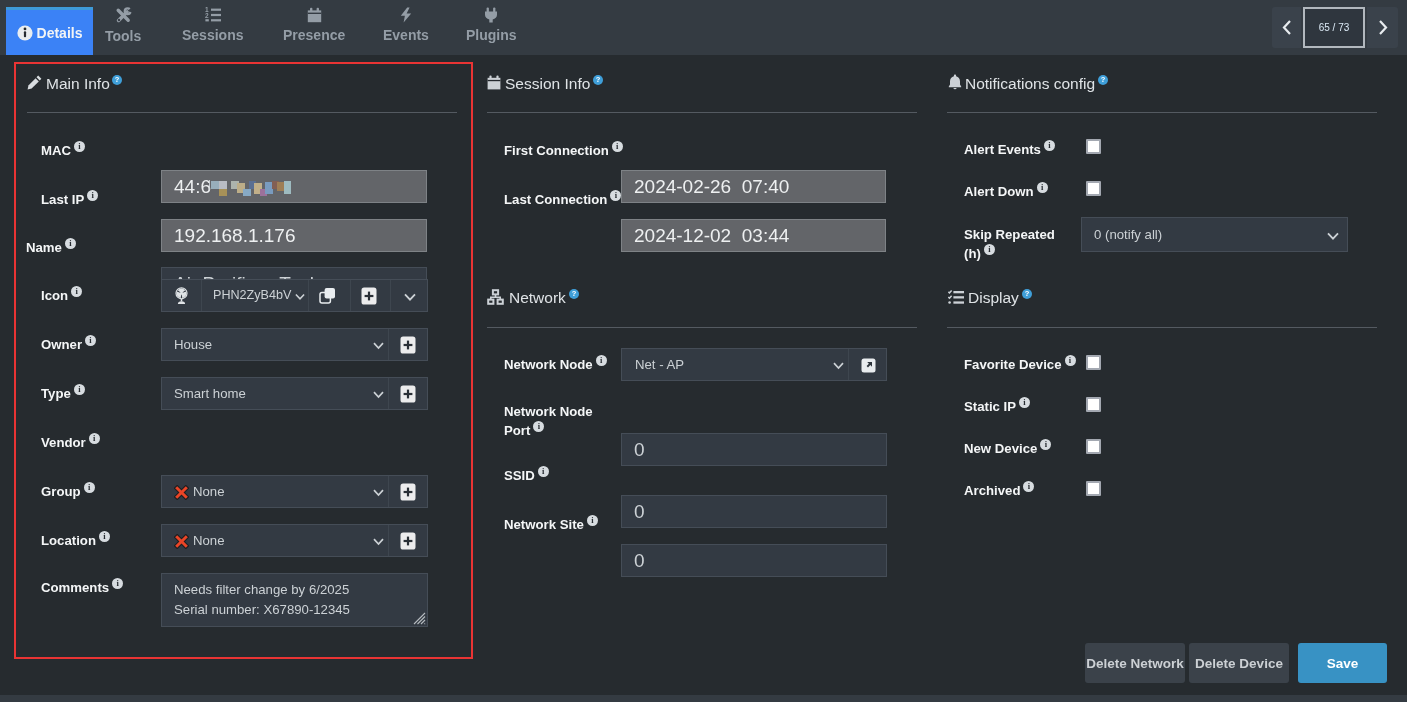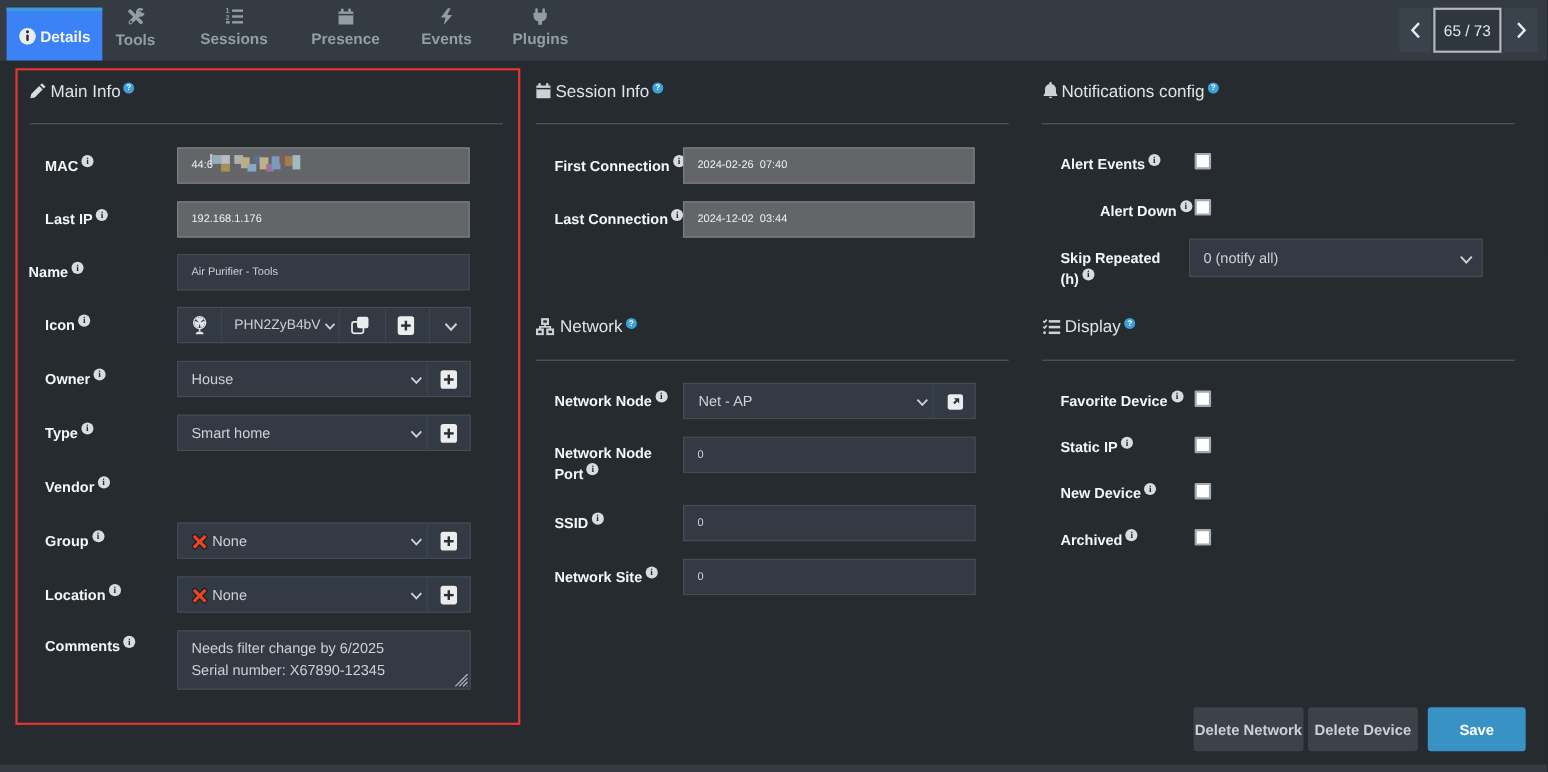--- a/index.html
+++ b/index.html
@@ -6,21 +6,21 @@
   body{font-family:"Liberation Sans", sans-serif;background:#262b2f;}
   #page{position:relative;width:1407px;height:702px;overflow:hidden;background:#262b2f;}
   .abs{position:absolute;}
   .hdr{position:absolute;left:0;top:0;width:1407px;height:55px;background:#343b42;}
   .ftr{position:absolute;left:0;top:695px;width:1407px;height:7px;background:#343b42;}
   .tab-active{position:absolute;left:6px;top:7px;width:87px;height:48px;background:#3b82f6;border-top:3px solid #3e9ad8;box-sizing:border-box;display:flex;align-items:center;justify-content:center;gap:4px;color:#f2f4f6;font-size:14px;font-weight:700;}
   .tab{position:absolute;top:7px;height:48px;display:flex;align-items:center;gap:4px;color:#949da6;font-size:14px;font-weight:700;flex-direction:column;}
   .title{position:absolute;font-size:15.5px;color:#dfe3e6;font-weight:400;}
   .hr{position:absolute;height:1px;background:#545a61;}
   .lbl{position:absolute;color:#f4f6f7;font-size:13.2px;font-weight:700;line-height:19px;}
-  .inp{position:absolute;box-sizing:border-box;height:33px;background:#333a43;border:1px solid #454d57;color:#ccd1d5;font-size:10px;line-height:31px;padding-left:12px;white-space:nowrap;}
+  .inp{position:absolute;box-sizing:border-box;height:33px;background:#333a43;border:1px solid #454d57;color:#ccd1d5;font-size:19px;line-height:31px;padding-left:12px;white-space:nowrap;margin-top:36px;}
   .dis{background:#636569;border:1px solid #7e8286;color:#eef0f1;}
   .grp{position:absolute;box-sizing:border-box;height:33px;background:#333a43;border:1px solid #454d57;}
   .divv{position:absolute;top:0;bottom:0;width:1px;background:#3e464f;}
   .seltxt{position:absolute;color:#ccd1d5;font-size:13.2px;top:0;line-height:31px;white-space:nowrap;}
   .chk{position:absolute;width:15px;height:15px;background:#ffffff;border:2px solid #a3a8b1;box-sizing:border-box;border-radius:1px;}
   .btn{position:absolute;box-sizing:border-box;height:40px;border-radius:3px;font-size:13.5px;font-weight:700;display:flex;align-items:center;justify-content:center;}
   .btn-gray{background:#3b424a;color:#ccd0d4;}
   .btn-blue{background:#3892c4;color:#ffffff;}
   .qq{position:absolute;width:10px;height:10px;border-radius:50%;background:#3f9fd9;color:#fff;font-size:7.5px;font-weight:700;text-align:center;line-height:10px;}
   .ii{display:inline-block;width:11px;height:11px;border-radius:50%;background:#d7dce0;color:#272c31;font-size:8.5px;font-weight:700;text-align:center;line-height:11px;vertical-align:6px;margin-left:3px;font-family:"Liberation Serif",serif;}
@@ -90,21 +90,21 @@
         </g>
       </svg>
     <span>Plugins</span>
   </div>
 
   <div class="abs" style="left:1272px;top:7px;width:29px;height:41px;background:#3a424b;border-radius:3px 0 0 3px;display:flex;align-items:center;justify-content:center;">
     <svg width="10" height="17" viewBox="0 0 10 17">
         <polyline points="8,2 2,8.5 8,15" fill="none" stroke="#e8ecef" stroke-width="2.2"></polyline>
       </svg>
   </div>
-  <div class="abs" style="left:1303px;top:7px;width:62px;height:41px;box-sizing:border-box;border:2px solid #b2b8be;background:#2f363e;display:flex;align-items:center;justify-content:center;color:#dceaf6;font-size:14px;">65 / 73</div>
+  <div class="abs" style="left:1303px;top:7px;width:62px;height:41px;box-sizing:border-box;border:2px solid #b2b8be;background:#2f363e;display:flex;align-items:center;justify-content:center;color:#dceaf6;font-size:10px;">65 / 73</div>
   <div class="abs" style="left:1367px;top:7px;width:31px;height:41px;background:#3a424b;border-radius:0 3px 3px 0;display:flex;align-items:center;justify-content:center;">
     <svg width="10" height="17" viewBox="0 0 10 17">
         <polyline points="2,2 8,8.5 2,15" fill="none" stroke="#e8ecef" stroke-width="2.2"></polyline>
       </svg>
   </div>
 
   <div class="redbox"></div>
 
   <div class="abs" style="left:27px;top:74px;">
       <svg width="16" height="17" viewBox="0 0 16 17">
@@ -349,21 +349,21 @@
         <path d="M5.3 14 a1.8 1.8 0 0 0 3.4 0z" fill="#ccd1d6"></path>
       </svg>
     </div>
   <div class="title" style="left:965px;top:75px;">Notifications config</div>
   <div class="qq" style="left:1098px;top:75px;">?</div>
   <div class="hr" style="left:947px;top:112px;width:430px;"></div>
 
   <div class="lbl" style="left:964px;top:140px;">Alert Events<span class="ii">i</span></div>
   <div class="chk" style="left:1086px;top:139px;"></div>
 
-  <div class="lbl" style="left:1000px;top:182px;">Alert Down<span class="ii">i</span></div>
+  <div class="lbl" style="left:964px;top:182px;">Alert Down<span class="ii">i</span></div>
   <div class="chk" style="left:1086px;top:181px;"></div>
 
   <div class="lbl" style="left:964px;top:225px;width:100px;">Skip Repeated (h)<span class="ii">i</span></div>
   <div class="grp" style="left:1081px;top:217px;width:267px;height:35px;">
     <div class="seltxt" style="left:12px;line-height:33px;">0 (notify all)</div>
     <div class="abs" style="left:245px;top:14px;">
         <svg width="12" height="9" viewBox="0 0 12 9">
           <polyline points="1,1.3 6,6.7 11,1.3" fill="none" stroke="#ccd1d5" stroke-width="1.8"></polyline>
         </svg>
       </div>

